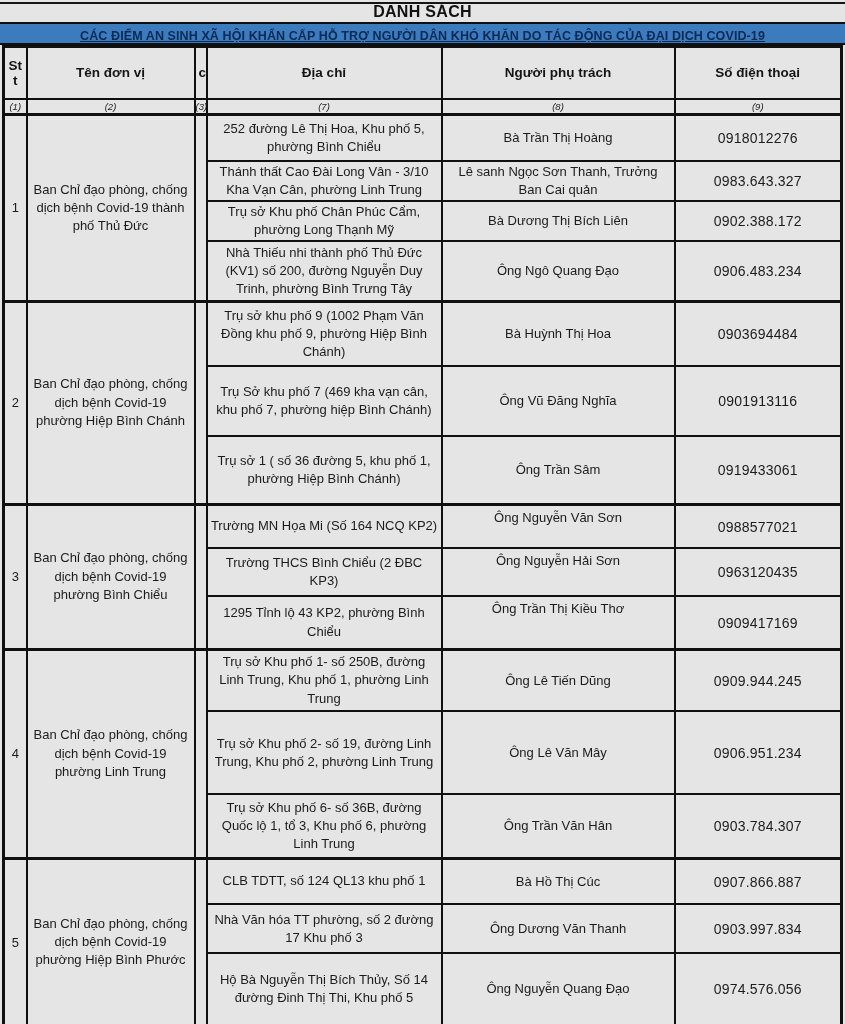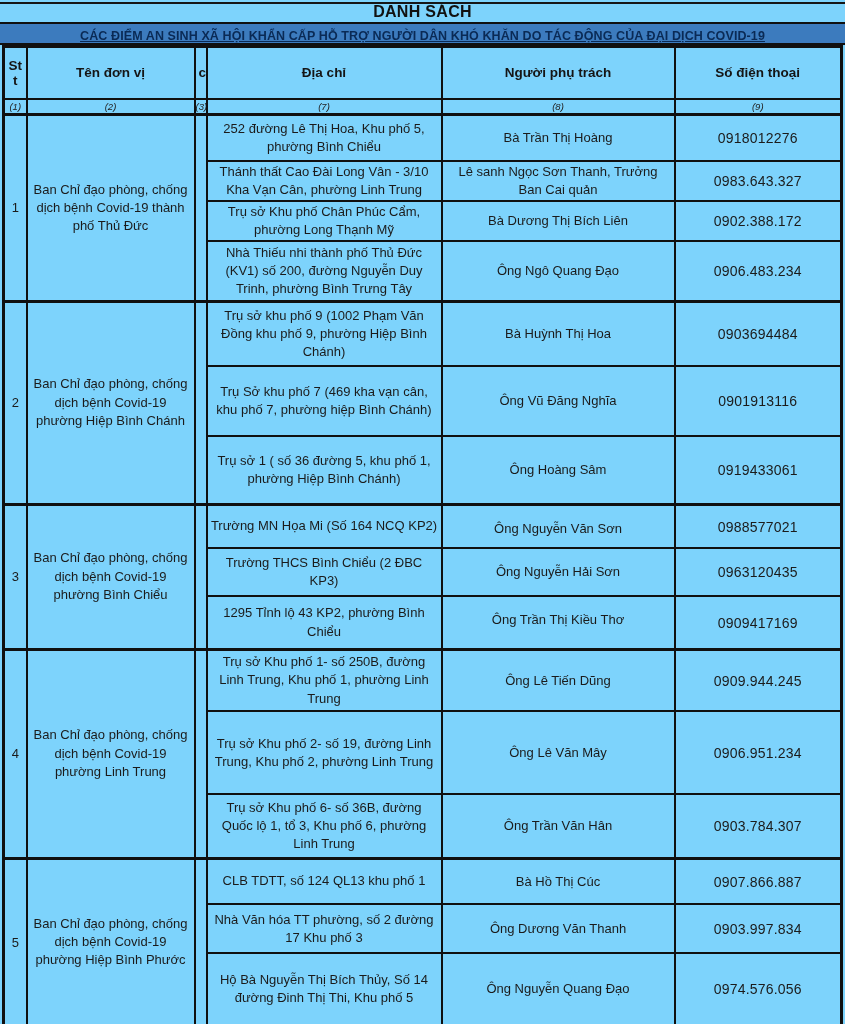--- a/index.html
+++ b/index.html
@@ -1,18 +1,18 @@
 <!DOCTYPE html>
 <html lang="vi"><head>
 <meta charset="utf-8">
 <style>
   * { margin:0; padding:0; box-sizing:border-box; }
   html,body { background:#fff; }
   body { font-family:"Liberation Sans","DejaVu Sans",sans-serif; color:#1b1b1b; }
-  .page { position:relative; width:845px; height:1024px; overflow:hidden; background:#7dd3fc; }
+  .page { position:relative; width:845px; height:1024px; overflow:hidden; background:#e5e5e5; }
 
   .top-rule { position:absolute; top:2px; left:0; width:845px; height:2px; background:#161616; }
   .doc-title { margin-top:3px; height:19px; text-align:center; font-size:16px; font-weight:bold; color:#111; letter-spacing:.3px; }
 
   .banner { width:845px; height:23px; background:#3c7bbe; border-top:2px solid #101010; border-bottom:2px solid #101010;
             display:flex; align-items:flex-end; justify-content:center; }
   .banner span { font-size:12.5px; font-weight:bold; color:#0a2a55; text-decoration:underline; letter-spacing:.1px; white-space:nowrap; }
 
   table.grid { border-collapse:collapse; table-layout:fixed; width:841px; margin-left:2px; }
   table.grid td, table.grid th { border:2px solid #101010; overflow:hidden; vertical-align:middle; text-align:center; padding:1px 3px; }
@@ -23,21 +23,21 @@
   th.vtop { vertical-align:top; padding-top:3px; }
   th.c-narrow { text-align:left; padding:3px 0 0 1px; font-size:13px; }
 
   tr.num-row { height:16px; }
   tr.num-row td { font-size:9.5px; font-style:italic; padding:0; color:#222; }
 
   td.stt { font-size:13px; font-weight:normal; }
   td.unit { font-size:13px; line-height:1.4; padding:2px 8px; }
   td.addr { font-size:13px; line-height:1.4; padding:2px 5px; }
   td.person { font-size:13px; line-height:1.35; padding:2px 6px; }
-  td.person.vtop { vertical-align:top; padding-top:14px; }
+  td.person.vtop { vertical-align:top; padding-top:3px; }
   td.phone { font-size:14px; letter-spacing:.2px; }
   td.narrow { padding:0; }
 
   tbody tr.g-first td { border-top-width:3px; }
   tfoot tr td { border-top-width:3px; }
 
   tr.foot-row { height:30px; }
   td.link-cell { text-align:left; padding:2px 0 6px 2px; vertical-align:middle; }
   td.link-cell a { font-size:17px; color:#2a6ab5; text-decoration:none; white-space:nowrap;text-align:center; }
 </style>
@@ -113,21 +113,21 @@
         <td class="person">Bà Huỳnh Thị Hoa</td>
         <td class="phone">0903694484</td>
       </tr>
       <tr style="height:70px">
         <td class="addr">Trụ Sở khu phố 7 (469 kha vạn cân, khu phố 7, phường hiệp Bình Chánh)</td>
         <td class="person">Ông Vũ Đăng Nghĩa</td>
         <td class="phone">0901913116</td>
       </tr>
       <tr style="height:68px">
         <td class="addr">Trụ sở 1 ( số 36 đường 5, khu phố 1, phường Hiệp Bình Chánh)</td>
-        <td class="person">Ông Hoàng Sâm</td>
+        <td class="person">Ông Trần Sâm</td>
         <td class="phone">0919433061</td>
       </tr>
 
       <tr class="g-first" style="height:44px">
         <td class="stt" rowspan="3">3</td>
         <td class="unit" rowspan="3">Ban Chỉ đạo phòng, chống dịch bệnh Covid-19 phường Bình Chiểu</td>
         <td class="narrow" rowspan="3"></td>
         <td class="addr">Trường MN Họa Mi (Số 164 NCQ KP2)</td>
         <td class="person vtop">Ông Nguyễn Văn Sơn</td>
         <td class="phone">0988577021</td>

